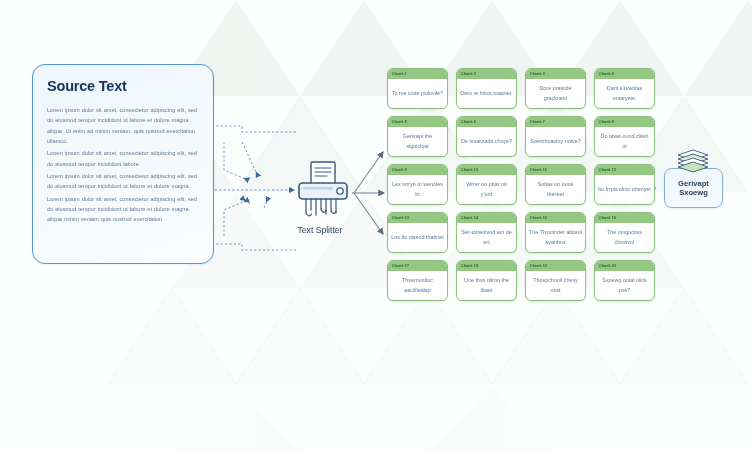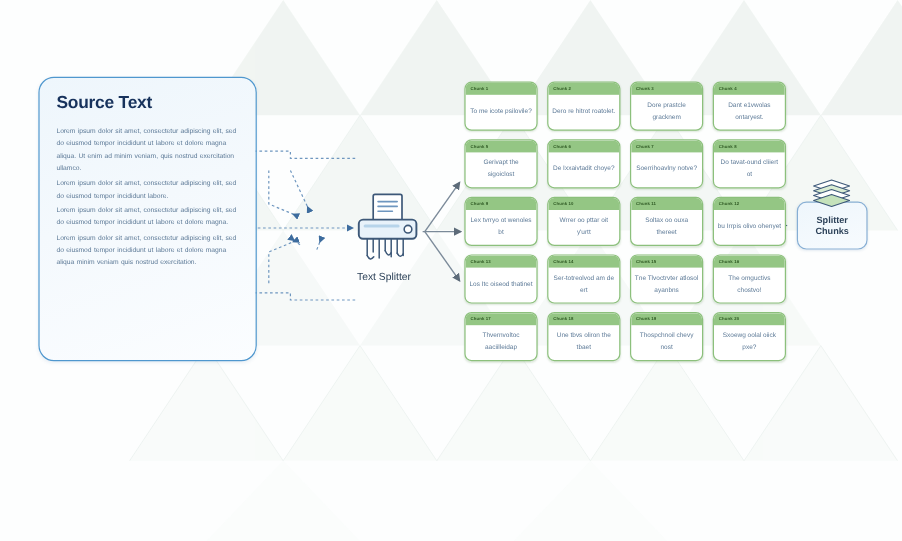--- a/index.html
+++ b/index.html
@@ -27,21 +27,21 @@
     z-index: 0;
     pointer-events: none;
   }
 
   
   #source-card {
     position: absolute;
     left: 32px;
     top: 64px;
     width: 182px;
-    height: 237px;
+    height: 200px;
     z-index: 3;
     border: 1.6px solid #4f97ce;
     border-radius: 13px;
     background: linear-gradient(160deg, #eef6fc 0%, #f4f9fd 45%, #fbfdff 100%);
     padding: 13px 14px 10px 14px;
     box-shadow: 0 1px 3px rgba(60,110,160,0.10);
   }
 
   #source-title {
     font-size: 14.5px;
@@ -411,18 +411,18 @@
     <g stroke="#3d5878" stroke-width="0.9" stroke-linejoin="round">
       <polygon points="17,1 32,6 17,11 2,6" fill="#ffffff"></polygon>
       <polygon points="17,5 32,10 17,15 2,10" fill="#d9ecd3"></polygon>
       <polygon points="17,9 32,14 17,19 2,14" fill="#ffffff"></polygon>
       <polygon points="17,13 32,18 17,23 2,18" fill="#c5e2bb"></polygon>
     </g>
   </svg>
 
   <div id="processed-node">
     <div id="processed-label">
-      <div>Splitter</div>
-      <div>Chunks</div>
+      <div>Gerivapt</div>
+      <div>Sxoewg</div>
     </div>
   </div>
 
 </div>
 
 </body></html>

